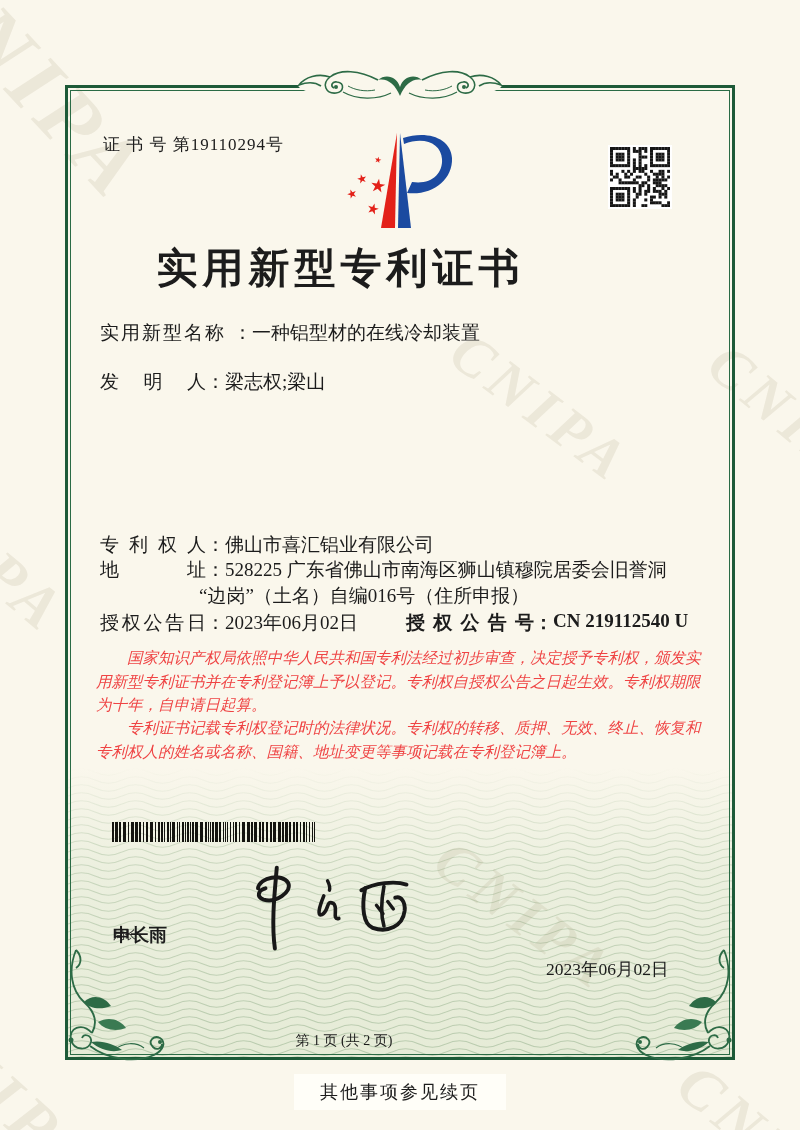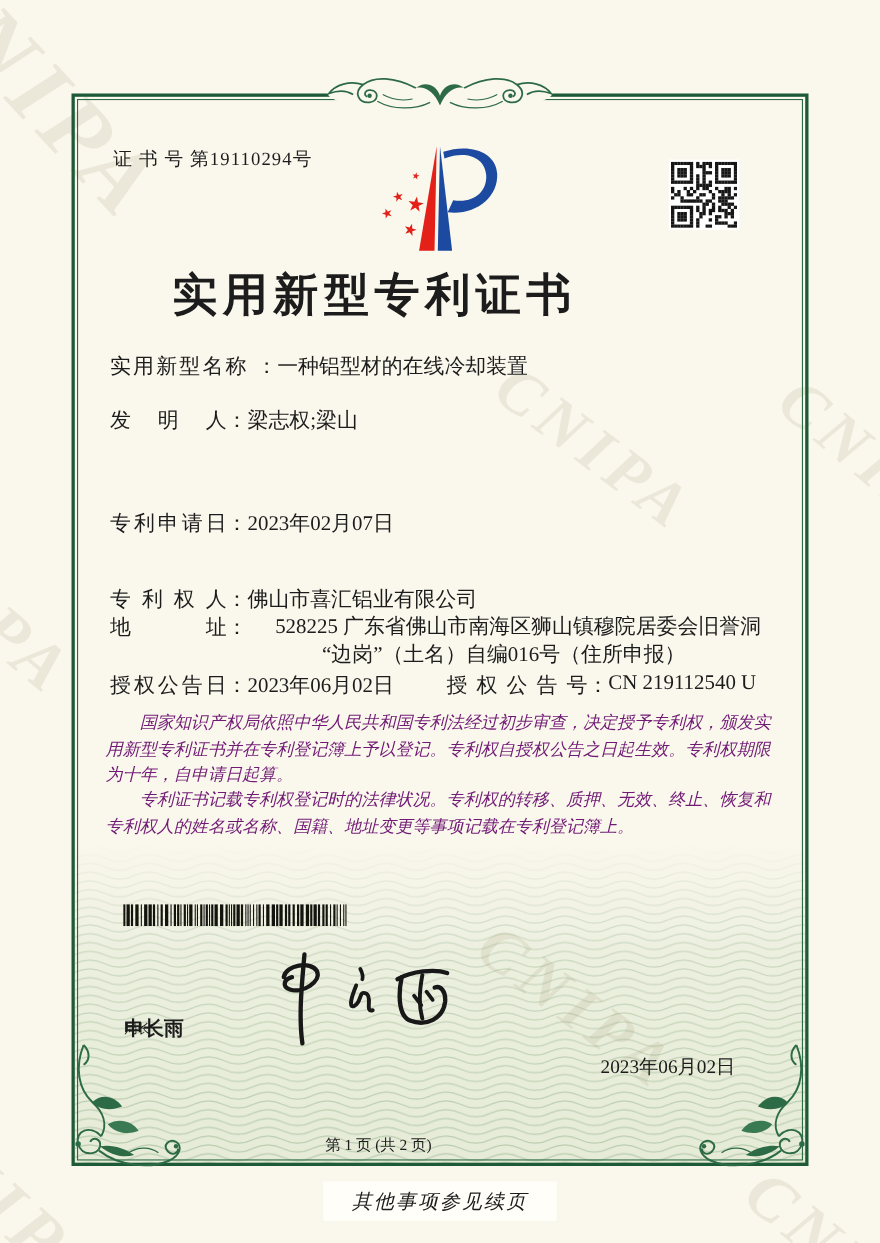--- a/index.html
+++ b/index.html
@@ -36,33 +36,33 @@
       font-weight:bold;letter-spacing:5px;z-index:5;}
   .frow{position:absolute;left:100px;font-size:19px;z-index:5;white-space:nowrap;}
   .flabel{display:inline-block;width:106px;text-align:justify;text-align-last:justify;
       vertical-align:top;}
   .flabel-wide{display:inline-block;letter-spacing:2px;vertical-align:top;}
   .flabel-g2{display:inline-block;width:128px;text-align:justify;text-align-last:justify;
       vertical-align:top;}
   .colon{display:inline-block;vertical-align:top;}
   .g{margin-left:7px;}
   .fval{display:inline-block;vertical-align:top;}
-  .addr-val{display:inline-block;vertical-align:top;width:492px;line-height:26px;white-space:normal;text-align:center;}
+  .addr-val{display:inline-block;vertical-align:top;width:492px;line-height:26px;white-space:normal;}
   .addr-l2{display:block;margin-left:-26px;}
-  .grp2{position:absolute;left:306px;top:0;}
+  .grp2{position:absolute;left:306px;top:0;font-weight:bold;}
   .para{position:absolute;left:96px;width:614px;font-size:15.5px;line-height:23.5px;
-      font-style:italic;text-indent:31px;z-index:5;color:#701a75;}
+      font-style:italic;text-indent:31px;z-index:5;color:#ef4444;}
   .barcode{position:absolute;left:112px;top:822px;z-index:5;}
   .sig-title{position:absolute;left:113px;top:927px;font-size:12px;z-index:5;}
   .sig-name{position:absolute;left:113px;top:923px;font-size:18px;z-index:5;font-weight:bold;}
   .signature{position:absolute;left:232px;top:862px;z-index:5;}
   .idate{position:absolute;left:546px;top:957px;font-size:17.5px;z-index:5;}
   .page-info{position:absolute;left:0;width:688px;top:1032px;text-align:center;font-size:14px;z-index:5;}
   .footer-note{position:absolute;left:400px;top:1074px;transform:translateX(-50%);
-      background:#fffef8;padding:6px 26px;font-size:18px;font-style:italic;z-index:5;
+      background:#fffef8;padding:6px 26px;font-size:18px;z-index:5;
       letter-spacing:2px;white-space:nowrap;}
 </style>
 </head>
 <body>
 
 <div class="page">
 
   <div class="wm wm1">CNIPA</div>
   <div class="wm wm2">CNIPA</div>
   <div class="wm wm3">CNIPA</div>
@@ -383,23 +383,20 @@
   </div>
 
   <div class="title">实用新型专利证书</div>
 
   <div class="frow" style="top:320px">
     <span class="flabel-wide">实用新型名称</span><span class="colon g">：</span><span class="fval">一种铝型材的在线冷却装置</span>
   </div>
   <div class="frow" style="top:369px">
     <span class="flabel">发明人</span><span class="colon">：</span><span class="fval">梁志权;梁山</span>
   </div>
-  <div class="frow" style="top:463px">
-    <span class="flabel">专利申请日</span><span class="colon">：</span><span class="fval">2023年02月07日</span>
-  </div>
   <div class="frow" style="top:532px">
     <span class="flabel">专利权人</span><span class="colon">：</span><span class="fval">佛山市喜汇铝业有限公司</span>
   </div>
   <div class="frow" style="top:557px">
     <span class="flabel">地址</span><span class="colon">：</span><span class="addr-val"><span>528225 广东省佛山市南海区狮山镇穆院居委会旧誉洞</span><span class="addr-l2">“边岗”（土名）自编016号（住所申报）</span></span>
   </div>
   <div class="frow" style="top:610px;width:620px">
     <span class="flabel">授权公告日</span><span class="colon">：</span><span class="fval">2023年06月02日</span>
     <span class="grp2">
       <span class="flabel-g2">授权公告号</span><span class="colon">：</span><span class="fval">CN 219112540 U</span>

